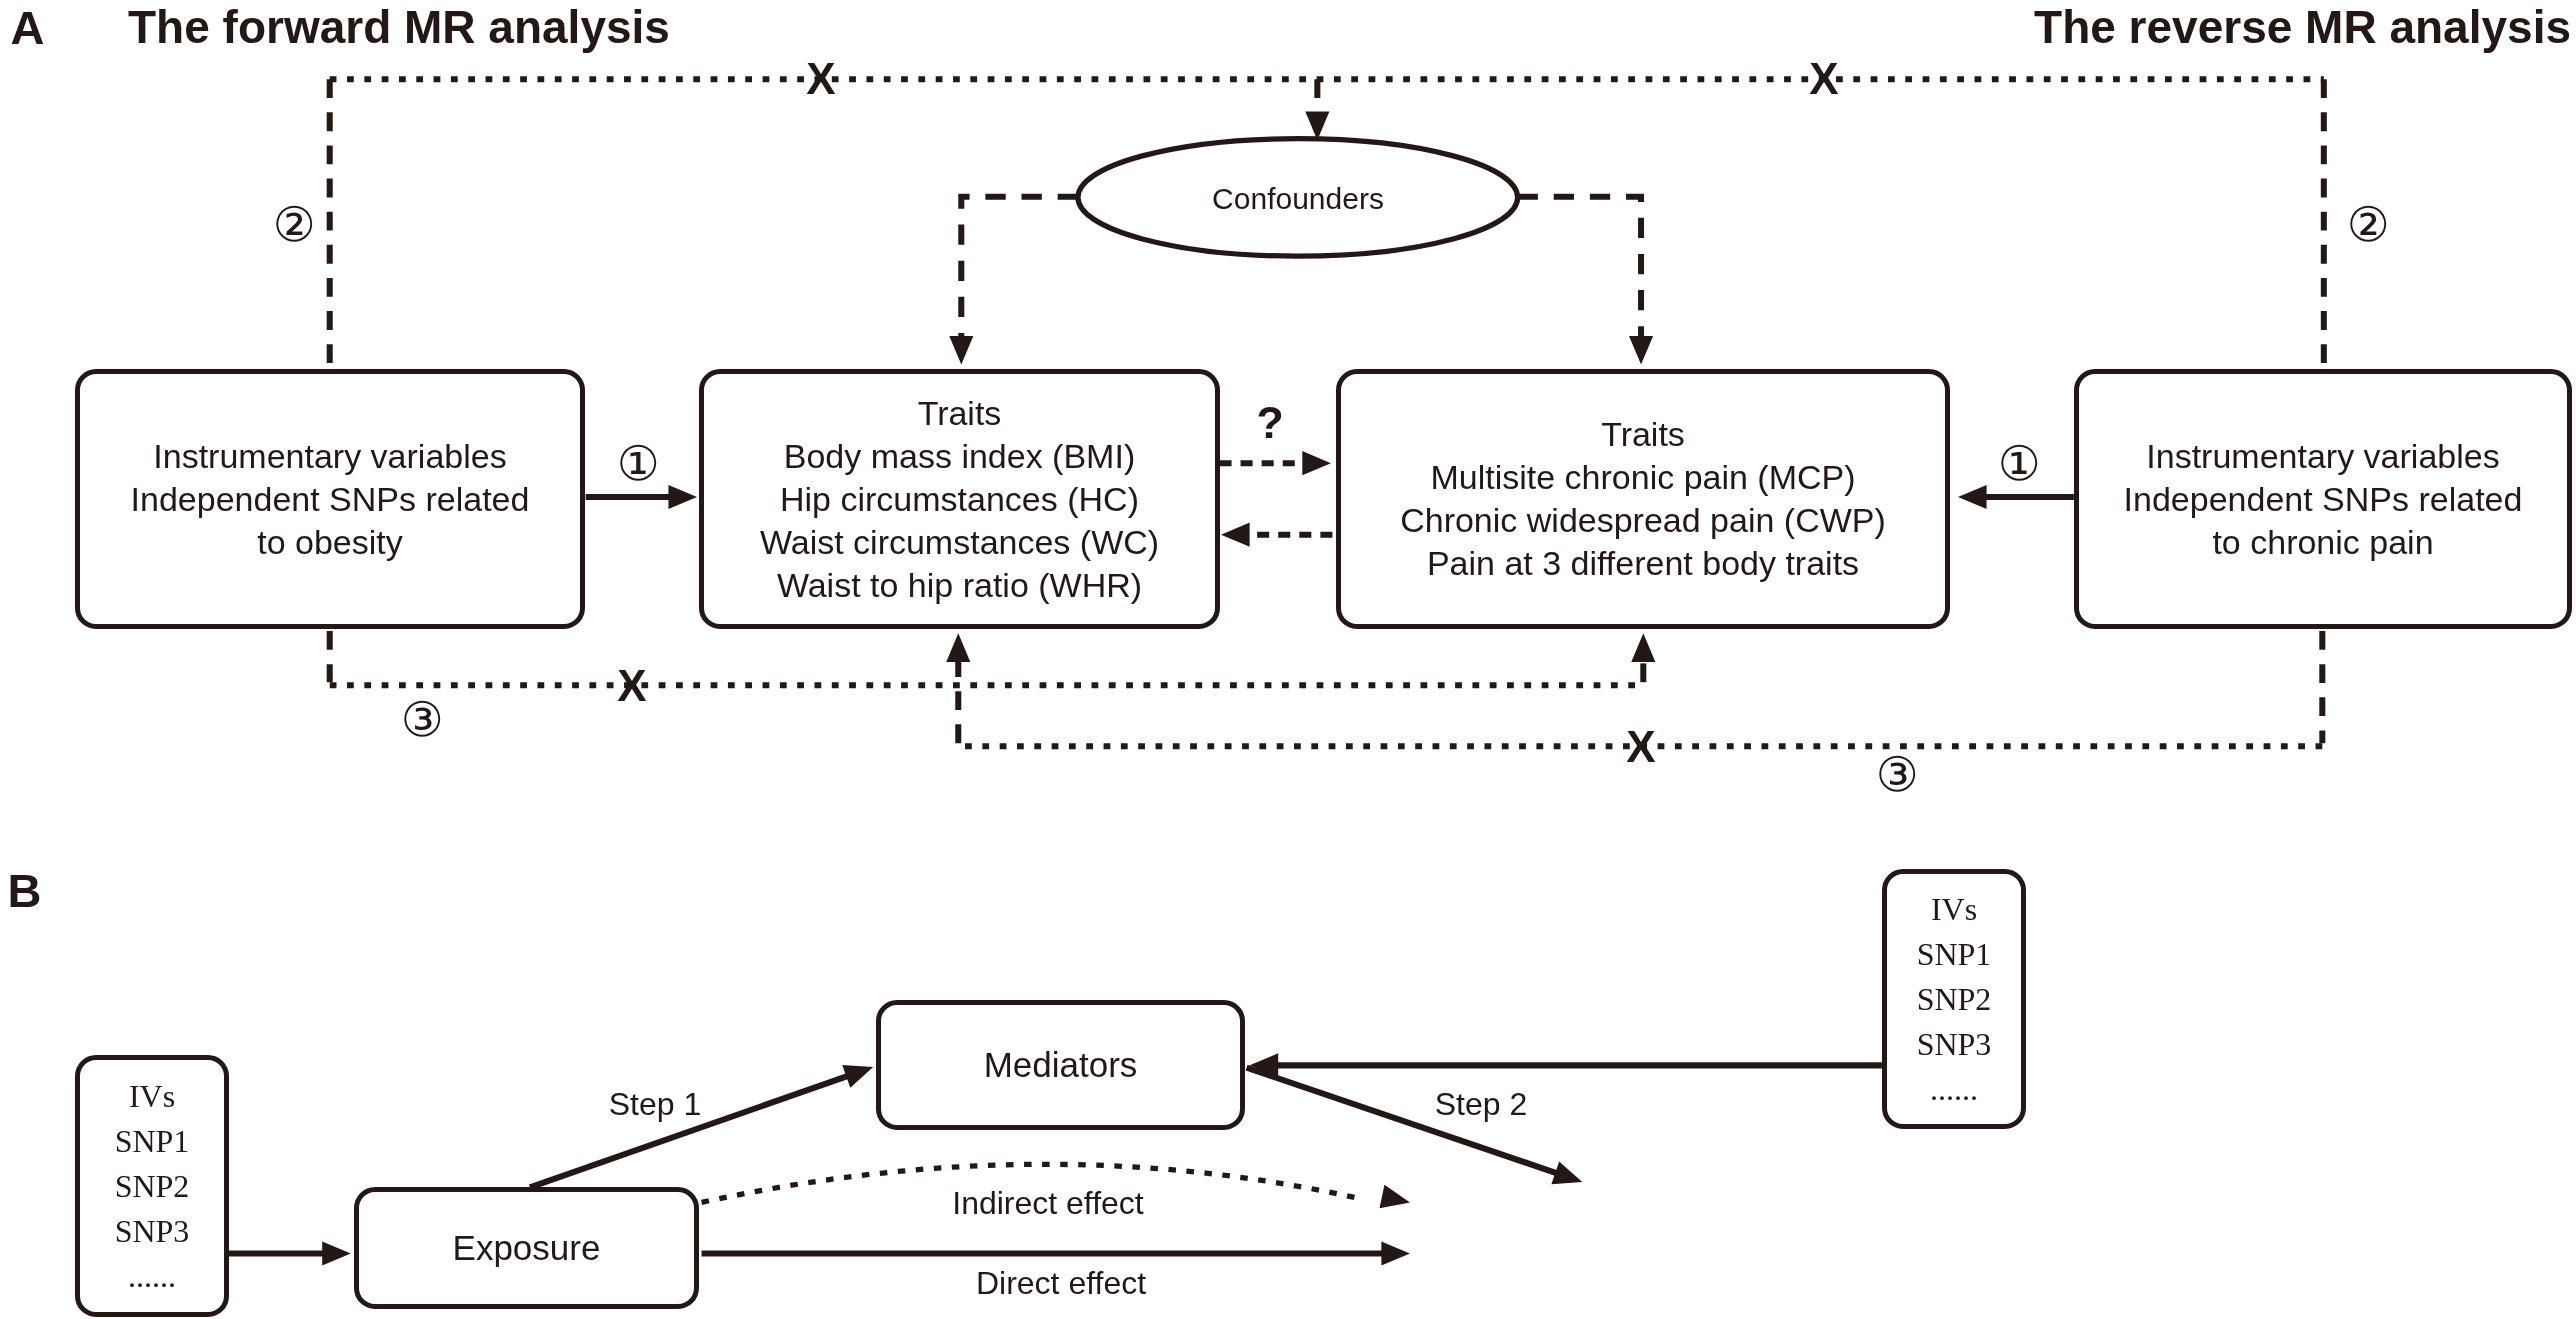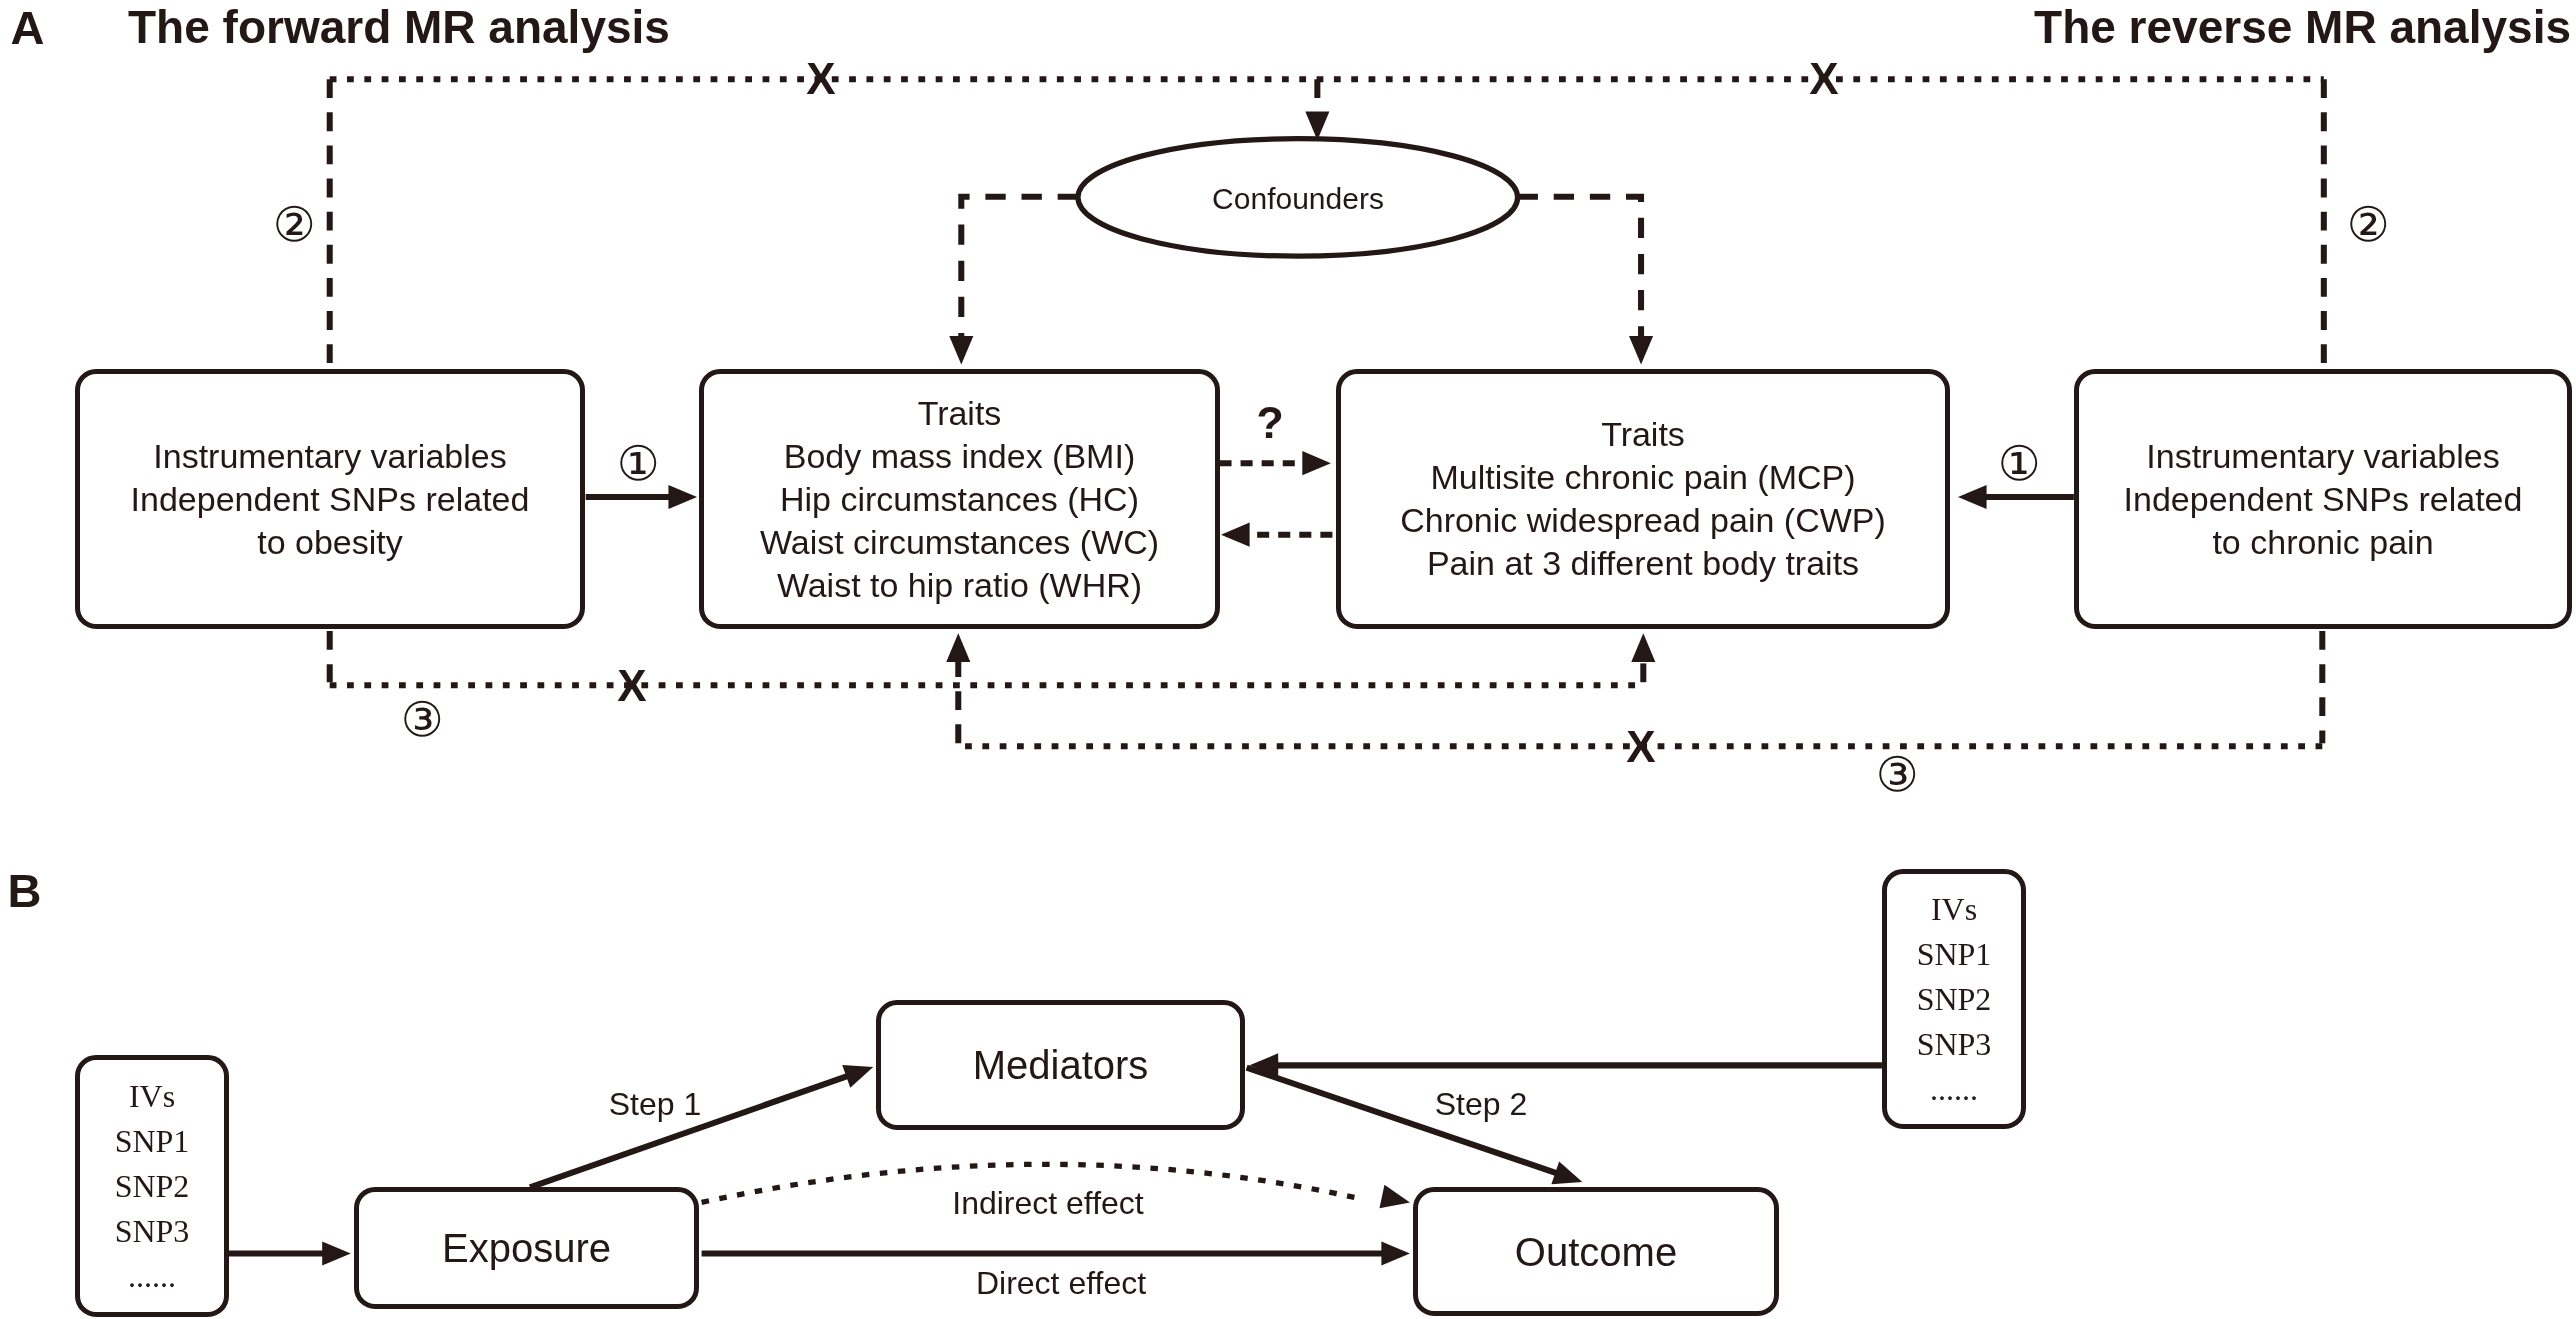--- a/index.html
+++ b/index.html
@@ -18,21 +18,21 @@
   .qmark{font-size:45px;font-weight:bold;}
   .conf{font-size:30px;}
   .flow{font-size:32px;}
   .node{
     position:absolute;box-sizing:border-box;background:#fff;
     border:5.3px solid var(--ink,#231815);border-radius:21px;
     display:flex;flex-direction:column;align-items:center;justify-content:center;
     text-align:center;
   }
   .node.a-box{font-size:34px;line-height:43px;}
-  .node.b-box{font-size:40px;line-height:44px;}
+  .node.b-box{font-size:35px;line-height:44px;}
   .node.iv-box{font-size:32px;line-height:45px;font-family:Liberation Serif, serif;}
 </style>
 </head>
 <body>
 
 <div class="canvas">
 
   <svg class="layer" viewBox="0 0 3422 1753">
     <g fill="none" stroke="#231815" stroke-width="8">
 
@@ -142,23 +142,20 @@
   </div>
 
   <div class="node b-box" style="left:354px;top:1187px;width:345px;height:122px">
     <div>Exposure</div>
   </div>
 
   <div class="node b-box" style="left:876px;top:1000px;width:369px;height:130px">
     <div>Mediators</div>
   </div>
 
-  <div class="node b-box" style="left:1413px;top:1187px;width:366px;height:129px">
-    <div>Outcome</div>
-  </div>
 
   <div class="node iv-box" style="left:1882px;top:869px;width:144px;height:260px">
     <div>IVs</div>
     <div>SNP1</div>
     <div>SNP2</div>
     <div>SNP3</div>
     <div>......</div>
   </div>
 
   <div class="mark flow" style="left:655px;top:1104px">Step 1</div>

